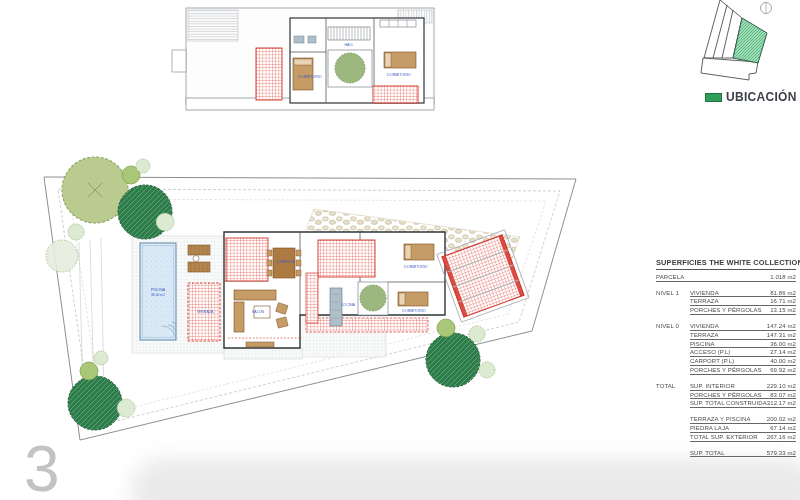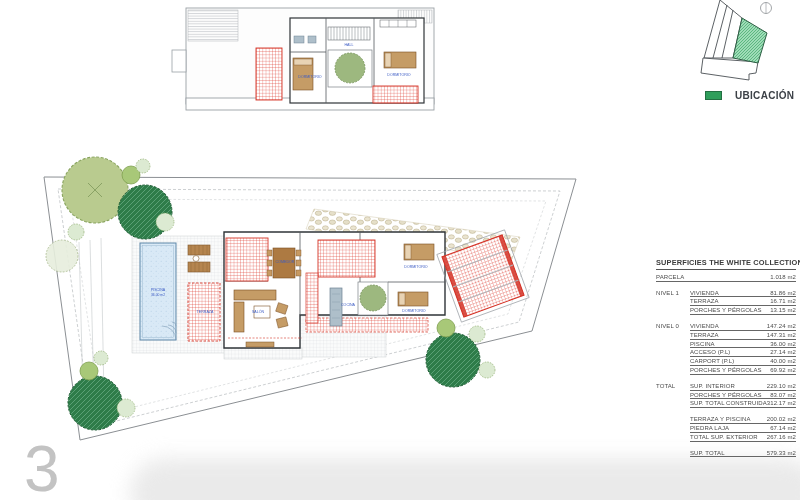--- a/index.html
+++ b/index.html
@@ -28,21 +28,21 @@
   .t-row .c2{flex:1;white-space:nowrap;}
   .t-row .c3{flex:none;text-align:right;white-space:nowrap;}
   .t-row .rule{position:absolute;left:34px;right:0;bottom:0;border-bottom:.5px solid #666;}
   .t-row.full .rule{left:0;}
   .t-row.gap{margin-top:7px;}
   
   .map-legend{
     position:absolute;left:705px;top:90px;display:flex;align-items:center;gap:4px;
   }
   .map-legend .swatch{width:15px;height:7px;background:#2f9e5b;border:.5px solid #236f42;}
-  .map-legend .lg-label{font-size:10px;font-weight:700;color:#3c4147;letter-spacing:.3px;margin-left:9px;}
+  .map-legend .lg-label{font-size:12px;font-weight:700;color:#3c4147;letter-spacing:.3px;}
   
   .sheet-number{
     position:absolute;left:24px;top:437px;font-size:64px;line-height:1;
     color:#c3c3c3;font-weight:400;
   }
 </style>
 </head>
 <body>
 
 <div class="sheet">

